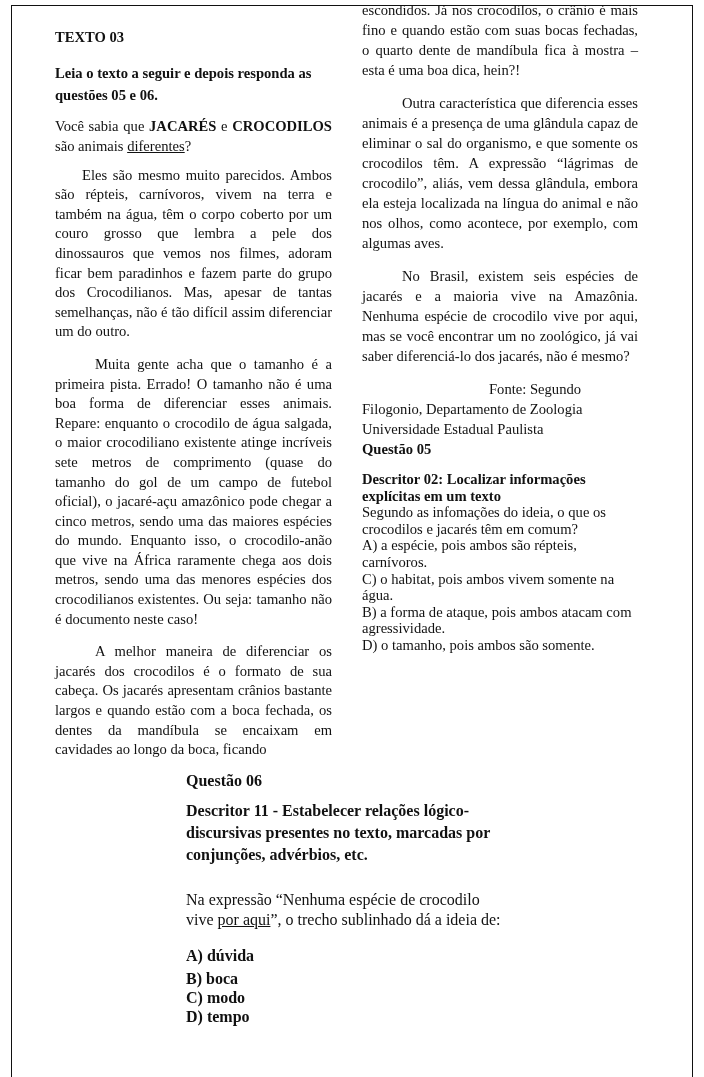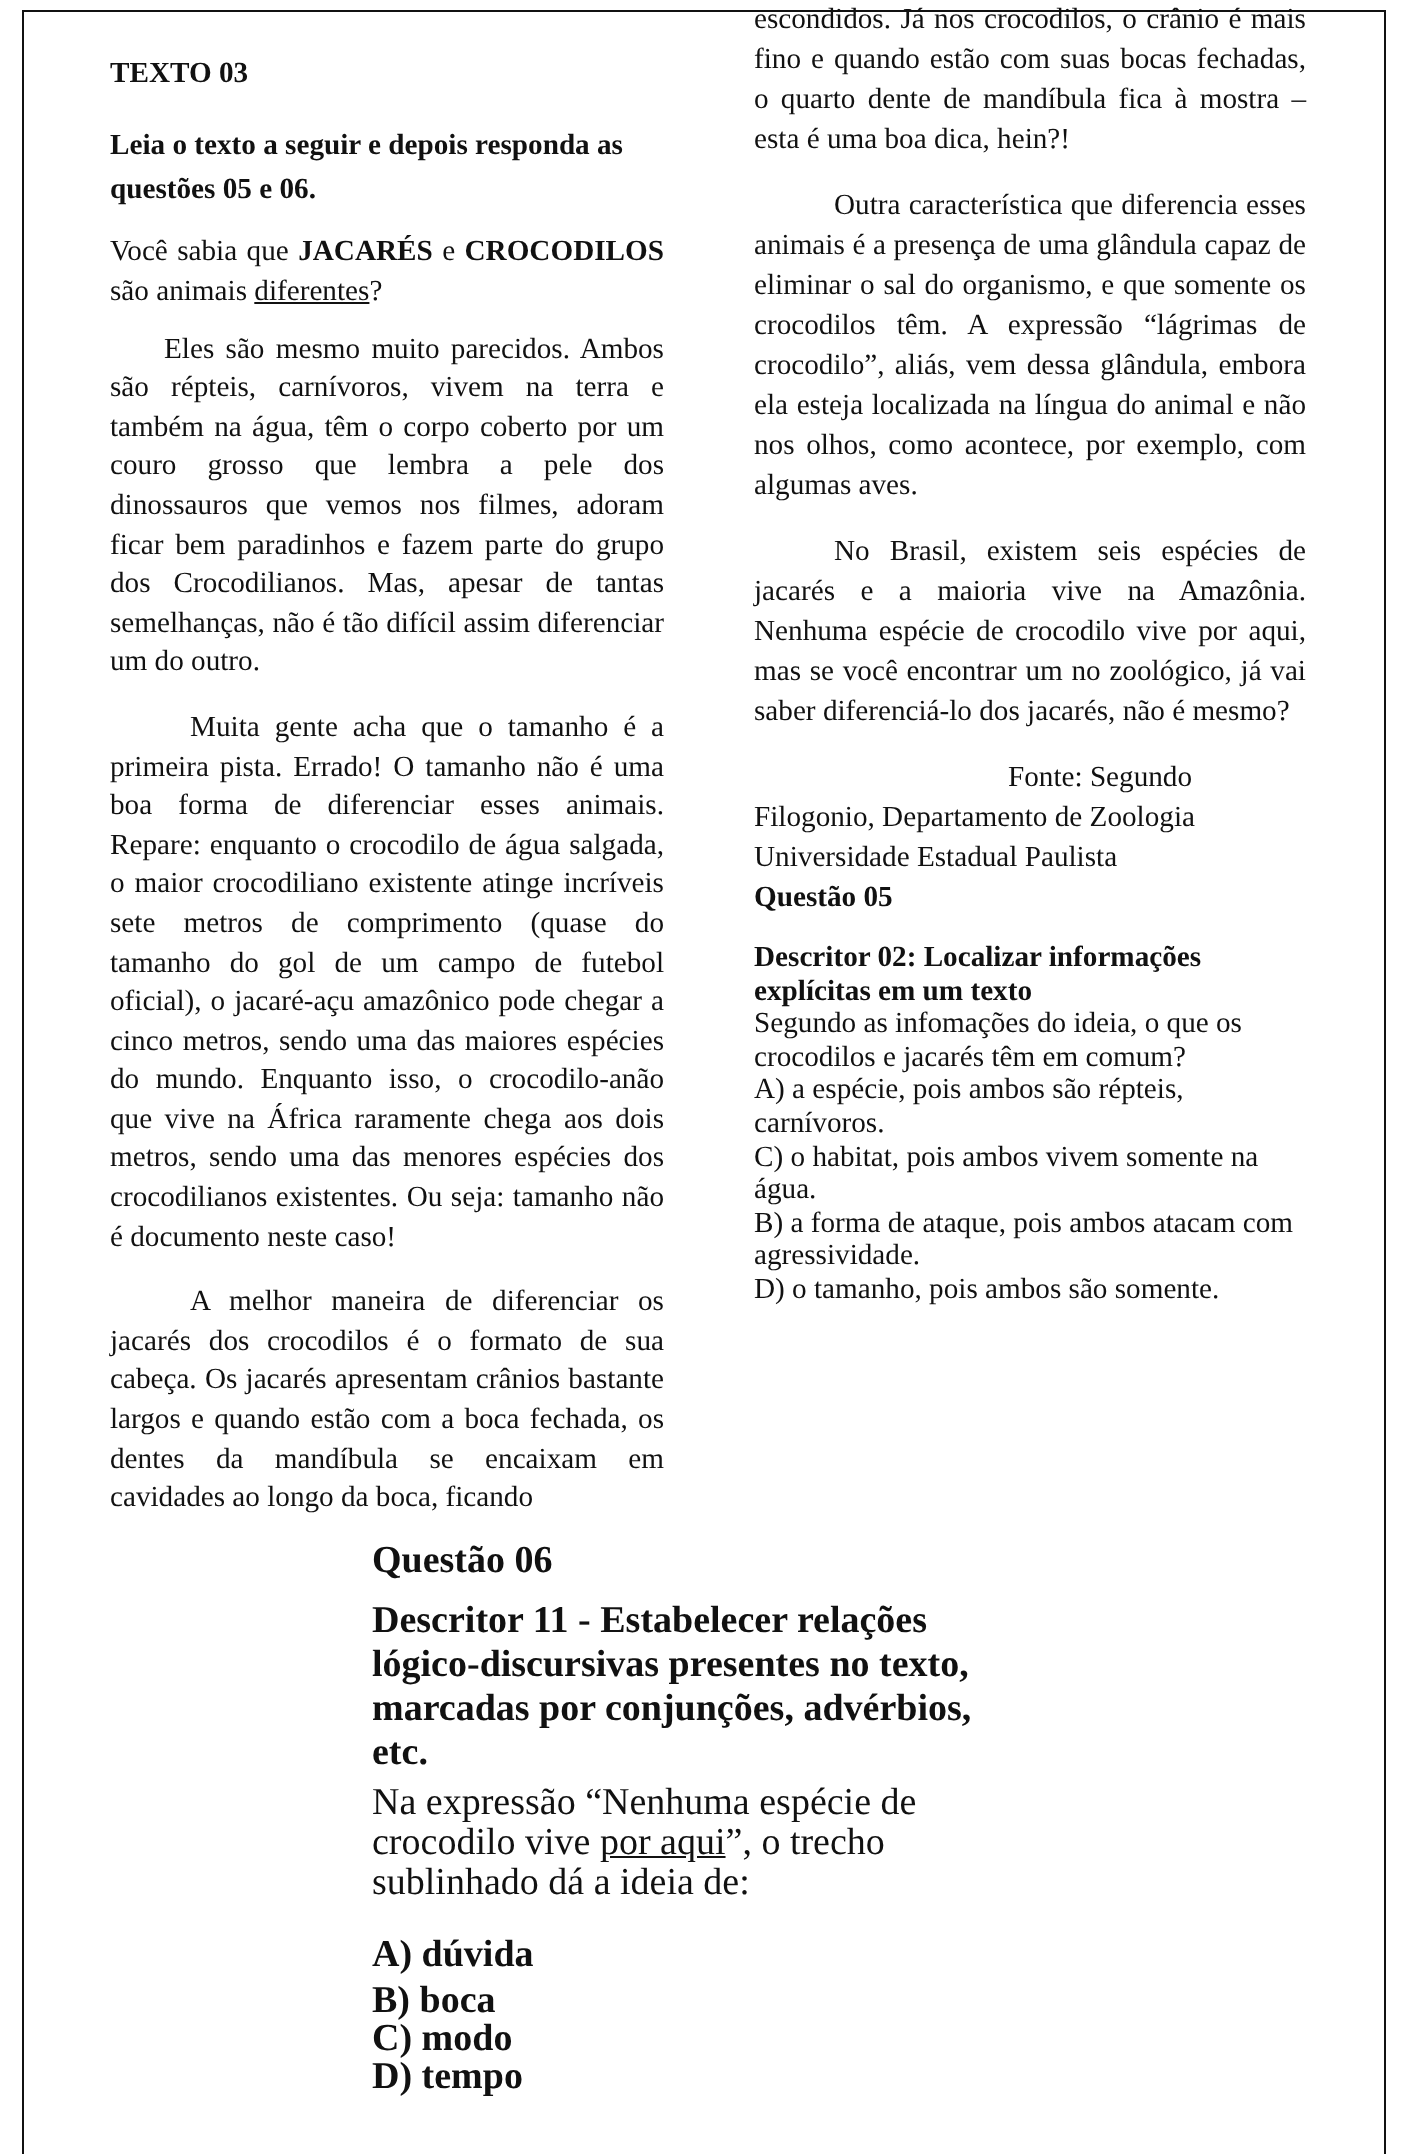--- a/index.html
+++ b/index.html
@@ -2,40 +2,40 @@
 <html><head>
 <meta charset="utf-8">
 <style>
   html, body { margin: 0; padding: 0; background: #ffffff; }
   body { width: 704px; height: 1077px; position: relative; overflow: hidden;
          font-family: "Liberation Serif", "DejaVu Serif", serif; color: #111; }
   .frame { position: absolute; left: 11px; top: 5px; width: 682px; height: 1080px;
            border: 1.5px solid #111; border-bottom: none; box-sizing: border-box; }
   .col { position: absolute; font-size: 14.6px; line-height: 19.6px; }
   .col-left { left: 55px; top: 28px; width: 277px; }
-  .col-right { left: 377px; top: 0px; width: 276px; }
-  .bottom { position: absolute; left: 186px; top: 770px; width: 320px; font-size: 19px; line-height: 22px; }
+  .col-right { left: 362px; top: 0px; width: 276px; }
+  .bottom { position: absolute; left: 186px; top: 770px; width: 320px; font-size: 16px; line-height: 22px; }
   p { margin: 0; }
   .just { text-align: justify; }
   .indent { text-indent: 27px; }
   .indent2 { text-indent: 40px; }
   .b { font-weight: bold; }
   .u { text-decoration: underline; }
   .title { font-weight: bold; margin-bottom: 14px; }
   .instr { font-weight: bold; line-height: 22px; margin-bottom: 10px; }
   .intro { line-height: 20px; margin-bottom: 10px; text-align: justify; text-align-last: left; }
   .gap { margin-bottom: 13px; }
   .source { text-align: left; }
   .source .first { padding-left: 127px; display: block; }
   .q5 { line-height: 16.6px; }
   .q5 .qtitle { font-weight: bold; margin-bottom: 12px; line-height: 20px;}
   .q5 .desc { font-weight: bold; }
   .opt-list { list-style: none; margin: 0; padding: 0; }
   .bottom .qtitle { font-weight: bold; margin-bottom: 8px; }
-  .bottom .desc { font-weight: bold; margin-bottom: 4px; }
+  .bottom .desc { font-weight: bold; margin-bottom: 24px; }
   .bottom .stem { line-height: 20px; margin-bottom: 16px; }
   .bottom .opt-list li { line-height: 19px; font-weight: bold; }
 </style>
 </head>
 <body>
 
 <div class="frame"></div>
 
 <div class="col col-left">
   <p class="title">TEXTO 03</p>

